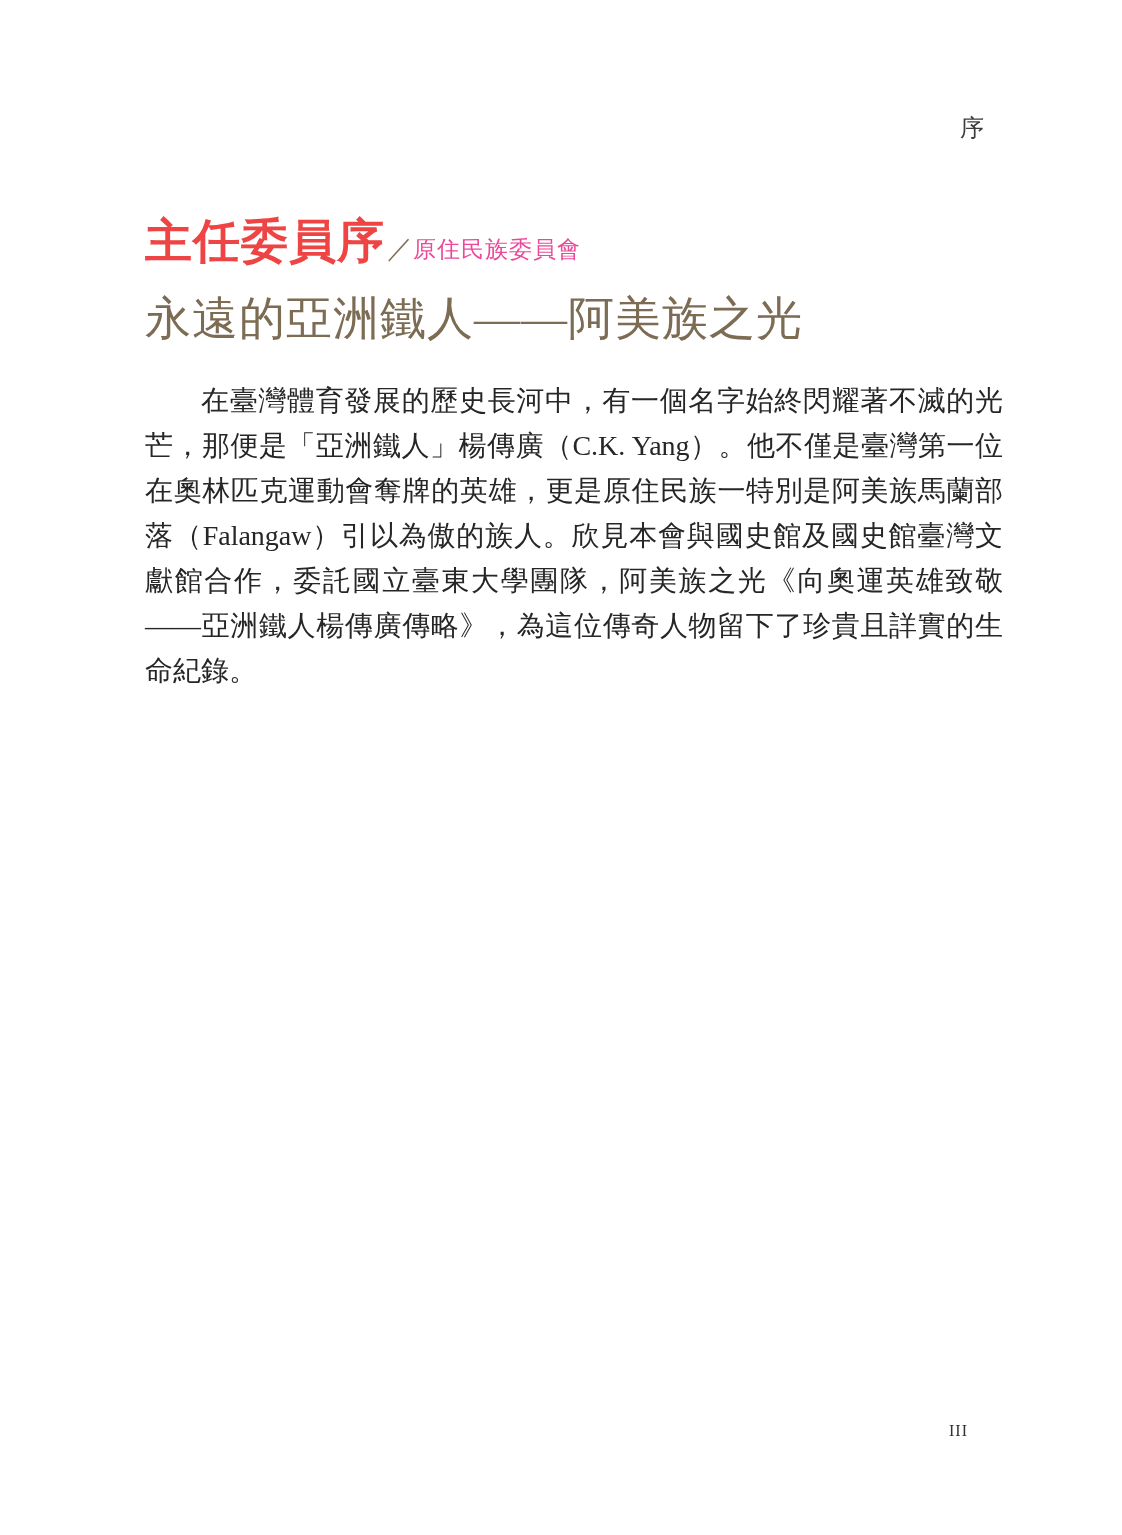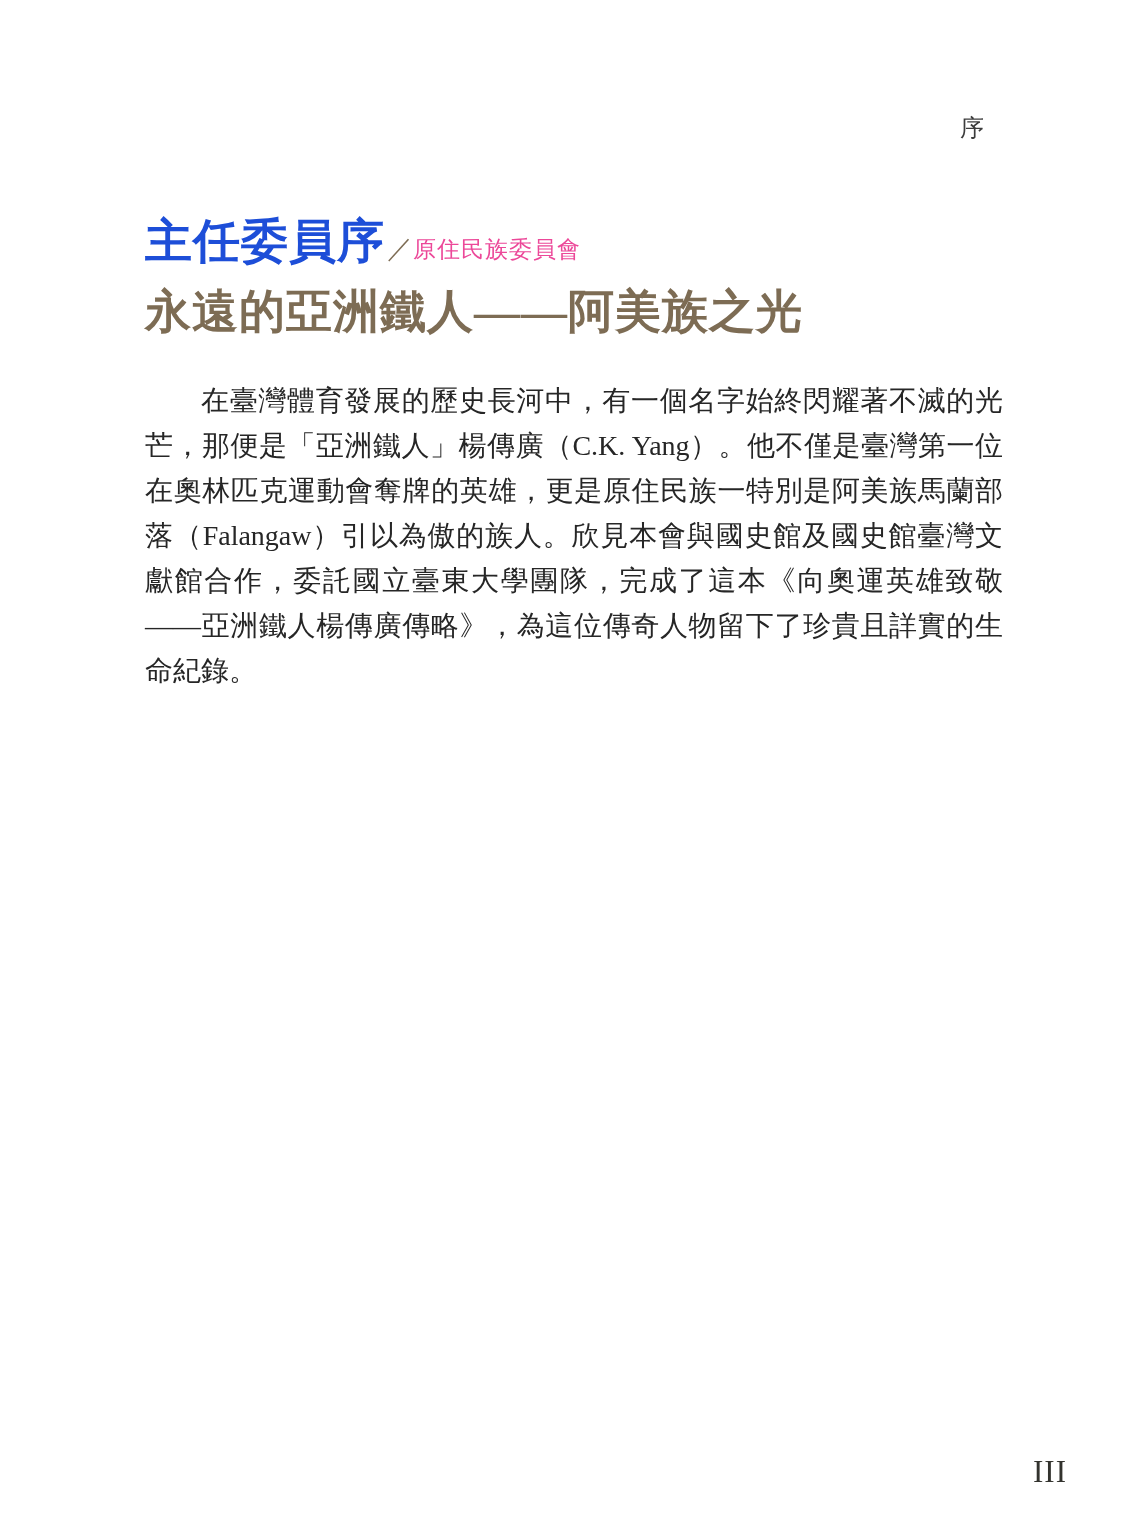--- a/index.html
+++ b/index.html
@@ -28,38 +28,38 @@
     top: 210px;
     width: 860px;
   }
   .title-line {
     line-height: 62px;
     white-space: nowrap;
   }
   .title-main {
     font-size: 47px;
     font-weight: bold;
-    color: #1d4ed8;
+    color: #ef4444;
     letter-spacing: 1px;
     text-align: right;
   }
   .title-sep {
     font-size: 26px;
     color: #7d6c54;
     margin-left: 2px;
   }
   .title-affiliation {
     font-size: 23px;
     color: #ec4899;
     letter-spacing: 1px;
   }
   .subtitle {
-    margin-top: 1px;
+    margin-top: 8px;
     font-size: 46px;
-    font-weight: bold;
+    font-weight: normal;
     line-height: 56px;
     color: #7d6c54;
     letter-spacing: 1px;
     white-space: nowrap;
   }
   .content {
     position: absolute;
     left: 145px;
     top: 378px;
     width: 858px;
@@ -68,40 +68,39 @@
     color: #262626;
     text-align: justify;
   }
   .content p {
     text-indent: 2em;
     margin-bottom: 23px;
   }
   .page-number {
     position: absolute;
     top: 1422px;
-    left: 1033px;
-    font-size: 31px;
+    left: 949px;
+    font-size: 16px;
     color: #33332e;
     letter-spacing: 1px;
-    margin-top: 32px;
   }
 </style>
 </head>
 <body>
 
 <div class="page">
 
   <div class="corner-label">序</div>
 
   <div class="title-block">
     <div class="title-line">
       <span class="title-main">主任委員序</span><span class="title-sep">／</span><span class="title-affiliation">原住民族委員會</span>
     </div>
     <div class="subtitle">永遠的亞洲鐵人——阿美族之光</div>
   </div>
 
   <div class="content">
-    <p>在臺灣體育發展的歷史長河中，有一個名字始終閃耀著不滅的光芒，那便是「亞洲鐵人」楊傳廣（C.K. Yang）。他不僅是臺灣第一位在奧林匹克運動會奪牌的英雄，更是原住民族一特別是阿美族馬蘭部落（Falangaw）引以為傲的族人。欣見本會與國史館及國史館臺灣文獻館合作，委託國立臺東大學團隊，完成了這本《向奧運英雄致敬——亞洲鐵人楊傳廣傳略》，為這位傳奇人物留下了珍貴且詳實的生命紀錄。</p>
+    <p>在臺灣體育發展的歷史長河中，有一個名字始終閃耀著不滅的光芒，那便是「亞洲鐵人」楊傳廣（C.K. Yang）。他不僅是臺灣第一位在奧林匹克運動會奪牌的英雄，更是原住民族一特別是阿美族馬蘭部落（Falangaw）引以為傲的族人。欣見本會與國史館及國史館臺灣文獻館合作，委託國立臺東大學團隊，阿美族之光《向奧運英雄致敬——亞洲鐵人楊傳廣傳略》，為這位傳奇人物留下了珍貴且詳實的生命紀錄。</p>
   </div>
 
   <div class="page-number">III</div>
 
 </div>
 
 </body></html>

